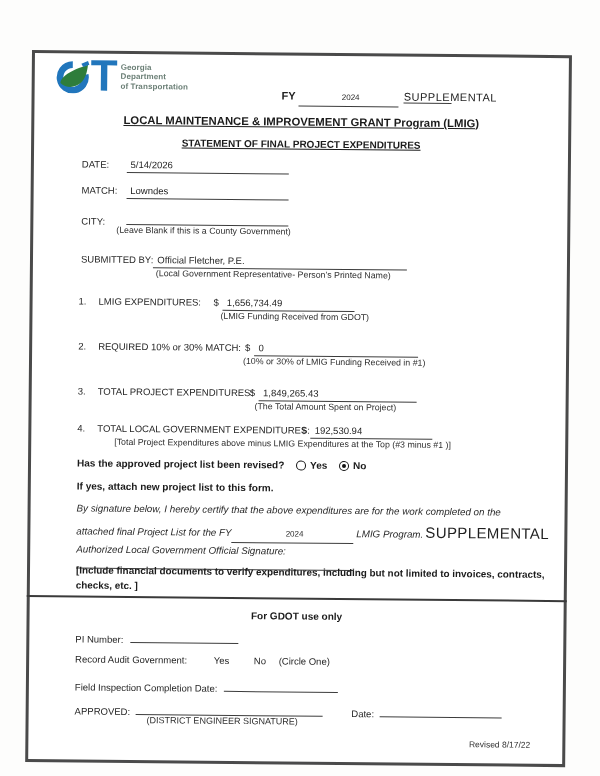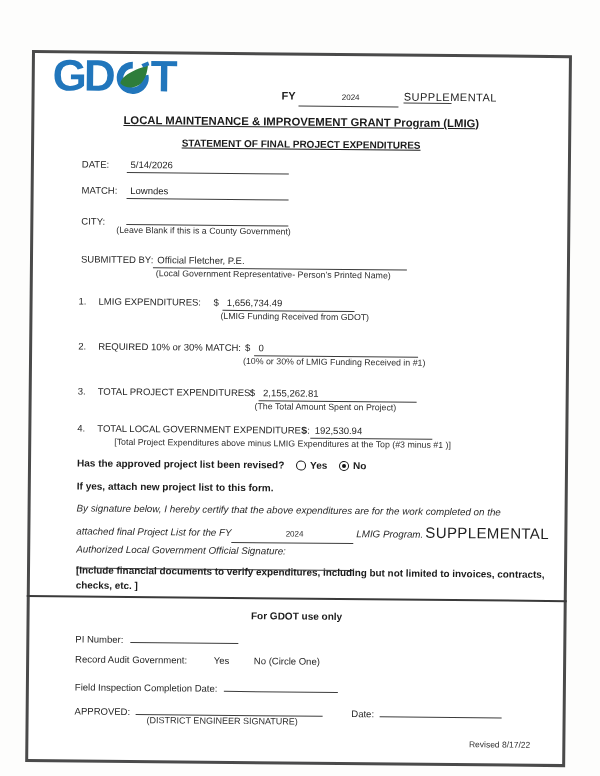--- a/index.html
+++ b/index.html
@@ -77,44 +77,48 @@
   .sigline{width:274px;}
   #include-note{left:46px;top:509px;width:474px;font-weight:bold;font-size:9.9px;
     color:#1b1b1b;line-height:15px;}
   
   #divider{left:-3px;right:-3px;top:542px;border-top:2.4px solid #3a3a3a;}
   #gdot-head{left:0;right:0;top:555px;text-align:center;font-weight:bold;
     font-size:10px;color:#1b1b1b;}
   #pi-row{left:46px;top:575px;} .piline{width:104px;margin-left:4px;}
   #audit-row{left:46px;top:600px;}
   #audit-row .opt-yes{margin-left:24px;} #audit-row .opt-no{margin-left:22px;}
-  #audit-row .circle-one{}
+  #audit-row .circle-one{margin-left:10px;}
   #inspect-row{left:46px;top:623px;} .insline{width:110px;margin-left:4px;}
   #approve-row{left:46px;top:647px;}
   .appline{width:183px;margin-left:3px;} 
   .date-lbl{margin-left:26px;}
   .dateline{width:118px;margin-left:3px;}
   #engineer-note{left:118px;top:661px;font-size:9px;color:#2e2e2e;}
   #revised{right:32px;top:682px;font-size:8.5px;color:#2e2e2e;}
 </style>
 </head>
 <body>
 
 <div class="paper">
 
   <div class="abs" id="logo">
     <span class="logo-word">
-      <span>GD</span>
       <svg class="logo-o" viewBox="0 0 36 36">
         <circle cx="18" cy="19" r="13.5" fill="none" stroke="#2176bc" stroke-width="7" stroke-dasharray="66 19" stroke-dashoffset="-10" transform="rotate(-55 18 19)"></circle>
         <path d="M5 25 C11 31 21 30 26.5 25 C31.5 20.5 33.5 12 34 5.5 C26 8.5 16 12 10 17 C6.5 20 5 22.5 5 25 Z" fill="#2e7d3b"></path>
         <path d="M27 4.5 L34 1.5 L35.5 5.5 L29 8 Z" fill="#2176bc"></path>
       </svg>
       <span>T</span>
     </span>
+    <span class="org">
+      <span>Georgia</span><br>
+      <span>Department</span><br>
+      <span>of Transportation</span>
+    </span>
   </div>
 
   <div class="abs" id="fy-row">
     <span class="lbl">FY</span>
     <span class="uline fy-line"><span>2024</span></span>
     <span class="supp-sm">SUPPLEMENTAL</span>
   </div>
 
   <div class="abs" id="title">LOCAL MAINTENANCE &amp; IMPROVEMENT GRANT Program (LMIG)</div>
   <div class="abs" id="subtitle">STATEMENT OF FINAL PROJECT EXPENDITURES</div>
@@ -153,21 +157,21 @@
     <span class="ival">
       <span class="dollar">$</span><span class="uline vline"><span>0</span></span>
     </span>
   </div>
   <div class="abs inote" id="inote2">(10% or 30% of LMIG Funding Received in #1)</div>
 
   <div class="abs item" id="item3">
     <span class="inum">3.</span>
     <span class="ilbl">TOTAL PROJECT EXPENDITURES:</span>
     <span class="ival">
-      <span class="dollar">$</span><span class="uline vline"><span>2,155,262.81</span></span>
+      <span class="dollar">$</span><span class="uline vline"><span>1,849,265.43</span></span>
     </span>
   </div>
   <div class="abs inote" id="inote3">(The Total Amount Spent on Project)</div>
 
   <div class="abs item" id="item4">
     <span class="inum">4.</span>
     <span class="ilbl">TOTAL LOCAL GOVERNMENT EXPENDITURES:</span>
     <span class="ival">
       <span class="dollar">$</span><span class="uline vline"><span>192,530.94</span></span>
     </span>

